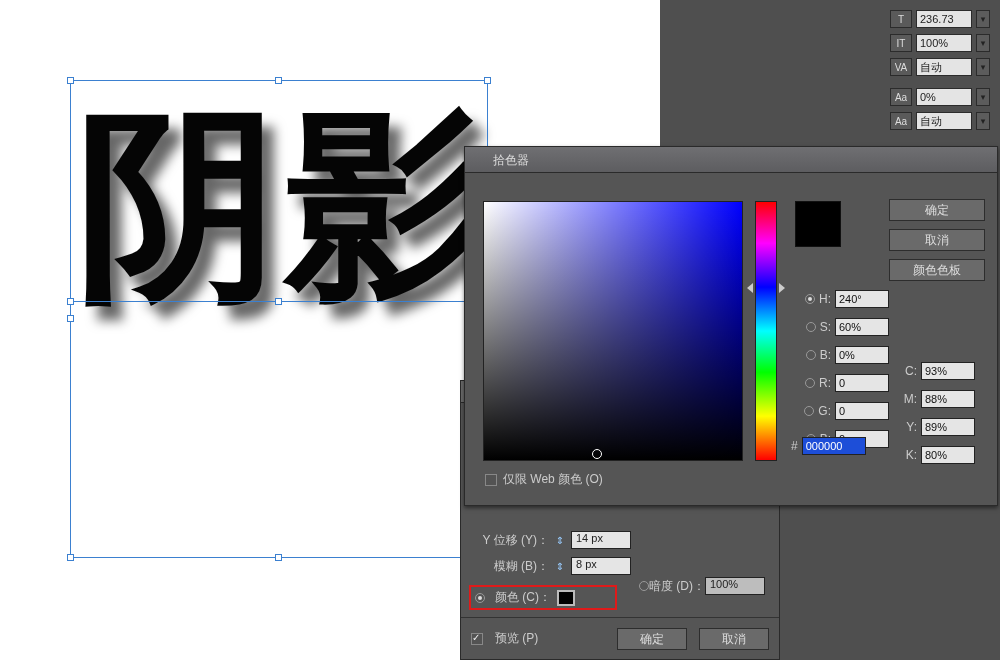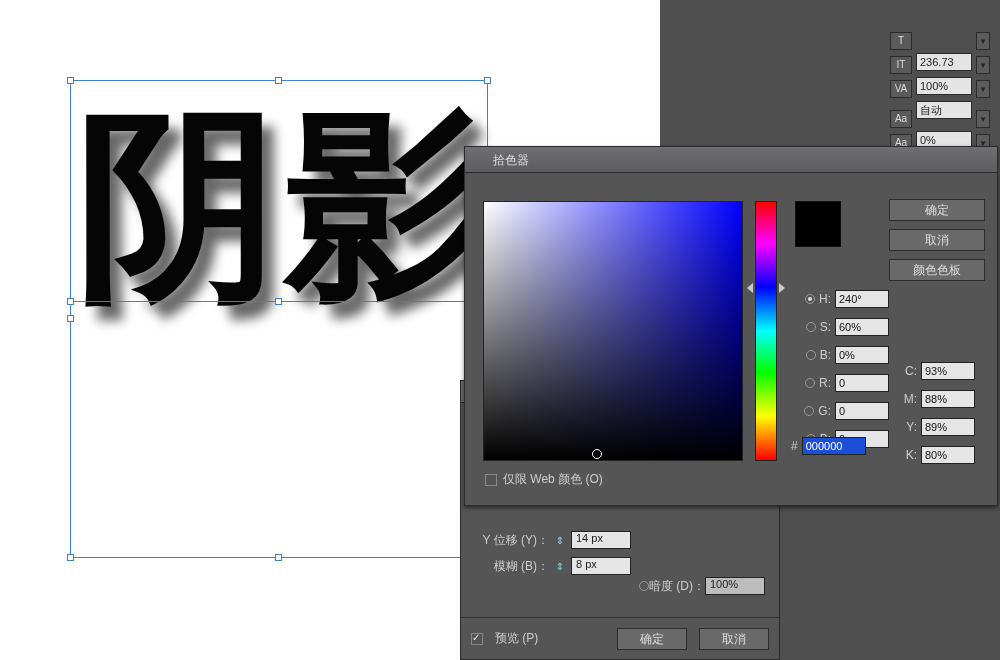--- a/index.html
+++ b/index.html
@@ -40,21 +40,20 @@
     font-size: 10px;
   }
   .row .fld {
     width: 56px; height: 18px;
     background: #e4e4e4;
     border: 1px solid #2b2b2b;
     color: #222;
     font-size: 11px;
     padding: 0 3px;
     line-height: 16px;
-    margin-top: 43px;
   }
   .row .dd {
     width: 14px; height: 18px;
     background: #5c5c5c;
     border: 1px solid #2b2b2b;
     color: #222;
     font-size: 9px;
     display: flex; align-items:center; justify-content:center;
   }
 
@@ -342,20 +341,25 @@
   <div class="fx-row">
     <span class="fx-label">Y 位移 (Y)：</span>
     <span class="fx-link">⇕</span>
     <span class="fx-input">14 px</span>
   </div>
   <div class="fx-row">
     <span class="fx-label">模糊 (B)：</span>
     <span class="fx-link">⇕</span>
     <span class="fx-input">8 px</span>
   </div>
+  <div class="fx-row fx-color-row" style="margin-top:10px; width:148px; margin-left:8px;">
+    <span class="radio sel"></span>
+    <span class="fx-label" style="width:60px;">颜色 (C)：</span>
+    <span class="fx-swatch"></span>
+  </div>
   <div style="position:absolute; left:178px; top:196px; display:flex; align-items:center; ">
     <span class="radio"></span>
     <span>暗度 (D)：</span>
     <span class="fx-input" style="background:#bdbdbd;">100%</span>
   </div>
   <div class="fx-bottom">
     <span class="chk on"></span>
     <span>预览 (P)</span>
     <div style="flex:1"></div>
     <div class="btn">确定</div>

